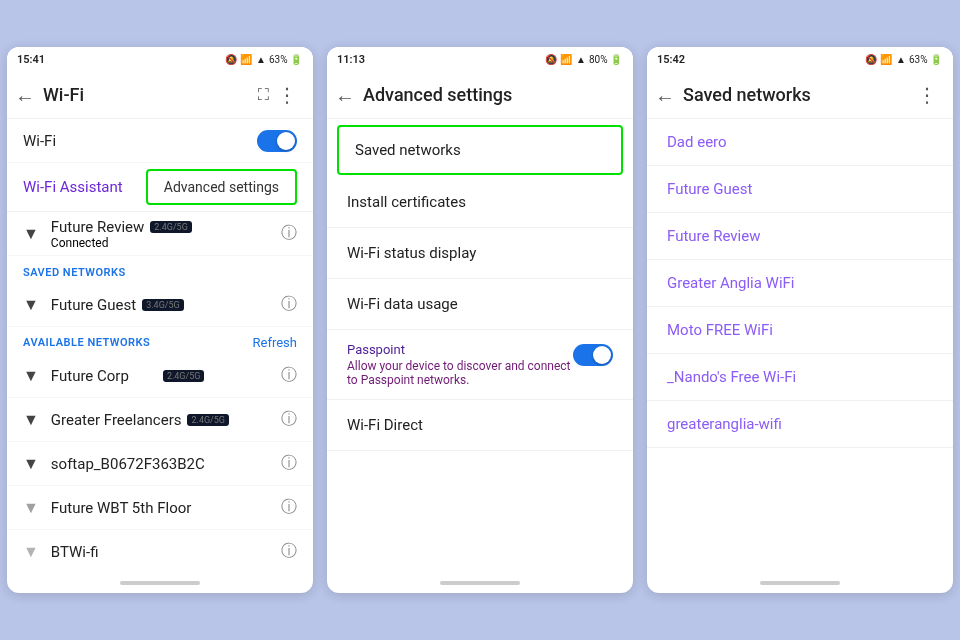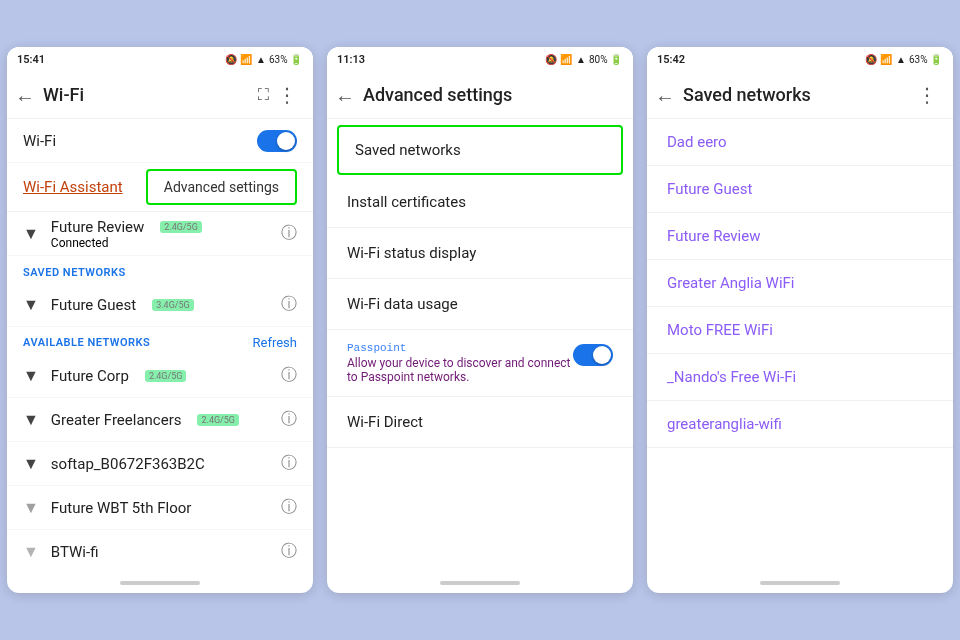--- a/index.html
+++ b/index.html
@@ -89,21 +89,21 @@
       font-size: 15px;
       color: #222;
       font-weight: 400;
     }
     .wifi-item-sub {
       font-size: 12px;
       color: #000000;
     }
     .wifi-icon { margin-right: 12px; font-size: 16px; color: #444; }
     .info-icon { margin-left: auto; font-size: 16px; color: #888; cursor: pointer; }
-    .badge { font-size: 9px; color: #777; margin-left: 16px; background: #86efac; padding: 1px 4px; border-radius: 3px; text-align: center; }
+    .badge { font-size: 9px; color: #777; margin-left: 6px; background: #0f172a; padding: 1px 4px; border-radius: 3px; text-align: center; }
     .section-label {
       font-size: 11px;
       color: #1a73e8;
       font-weight: 600;
       padding: 10px 16px 4px;
       letter-spacing: 0.5px;
     }
     .section-row-right {
       font-size: 13px;
       color: #1a73e8;
@@ -136,21 +136,21 @@
       margin: 6px 10px 2px;
       padding: 14px 16px;
     }
     .passpoint-row {
       display: flex;
       align-items: flex-start;
       padding: 12px 20px;
       border-bottom: 1px solid #f0f0f0;
     }
     .passpoint-text { flex: 1; }
-    .passpoint-title { font-size: 11px; color: #3b82f6; font-family: Liberation Mono, monospace; }
+    .passpoint-title { font-size: 13px; color: #4c1d95; }
     .passpoint-sub { font-size: 12px; color: #701a75; margin-top: 2px; }
     .toggle {
       width: 40px;
       height: 22px;
       background: #1a73e8;
       border-radius: 11px;
       position: relative;
       margin-top: 2px;
       flex-shrink: 0;
     }
@@ -218,21 +218,21 @@
     <span class="icon-btn more-vert">⋮</span>
   </div>
   <div class="content">
     <div class="wifi-item">
       <span class="wifi-item-title">Wi-Fi</span>
       <div style="margin-left:auto; width:40px; height:22px; background:#1a73e8; border-radius:11px; position:relative;">
         <div style="width:18px;height:18px;background:#fff;border-radius:50%;position:absolute;top:2px;right:2px;box-shadow:0 1px 3px rgba(0,0,0,0.3);"></div>
       </div>
     </div>
     <div style="display:flex; align-items:center; padding:0 16px; border-bottom:1px solid #f0f0f0;">
-      <span style="font-size:15px;color:#c2410c;padding:12px 0;text-decoration:underline;">Wi-Fi Assistant</span>
+      <span style="font-size:15px;color:#6d28d9;padding:12px 0;">Wi-Fi Assistant</span>
       <div class="adv-settings-box" style="margin-left:auto; margin:6px 0 6px auto;">
         <span>Advanced settings</span>
       </div>
     </div>
     <div class="wifi-item">
       <span class="wifi-icon">▼</span>
       <div>
         <div style="display:flex;align-items:center;">
           <span class="wifi-item-title">Future Review</span>
           <span class="badge">2.4G/5G</span>
@@ -249,21 +249,21 @@
         <span class="badge">3.4G/5G</span>
       </div>
       <span class="info-icon">ⓘ</span>
     </div>
     <div style="display:flex;align-items:center;padding:8px 16px 4px;">
       <span class="section-label" style="padding:0;">AVAILABLE NETWORKS</span>
       <span class="section-row-right">Refresh</span>
     </div>
     <div class="wifi-item">
       <span class="wifi-icon">▼</span>
-      <div style="display:flex;align-items:center;">
+      <div style="display:flex;align-items:center;gap:28px;">
         <span class="wifi-item-title">Future Corp</span>
         <span class="badge">2.4G/5G</span>
       </div>
       <span class="info-icon">ⓘ</span>
     </div>
     <div class="wifi-item">
       <span class="wifi-icon">▼</span>
       <div style="display:flex;align-items:center;">
         <span class="wifi-item-title">Greater Freelancers</span>
         <span class="badge">2.4G/5G</span>

